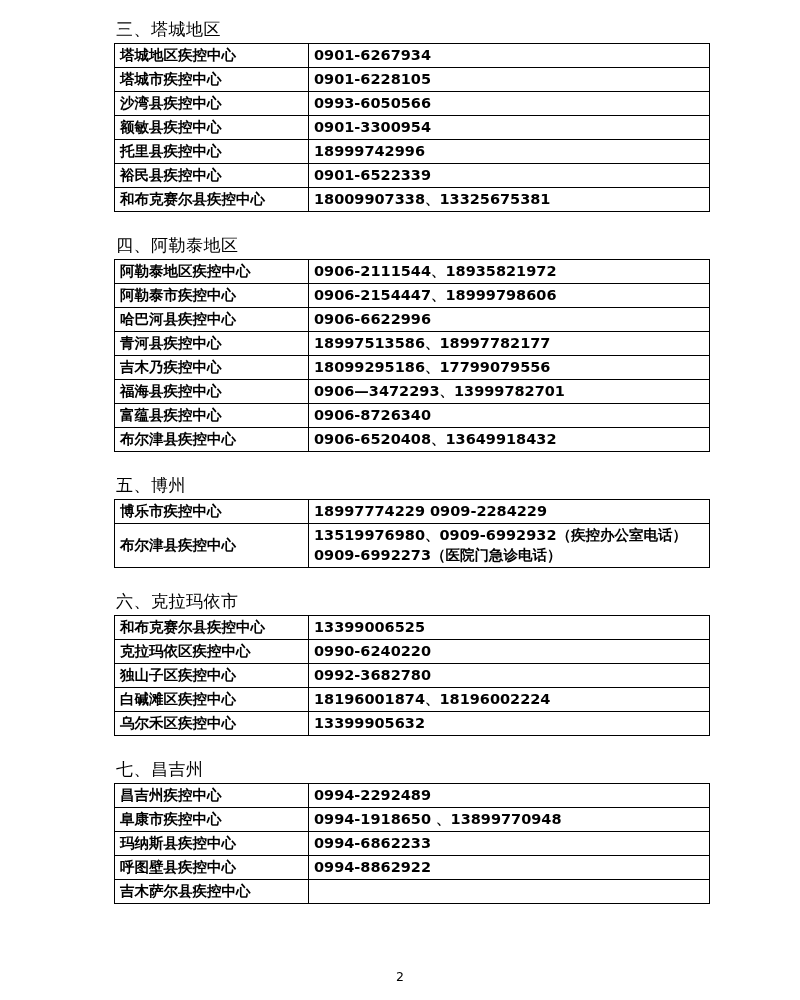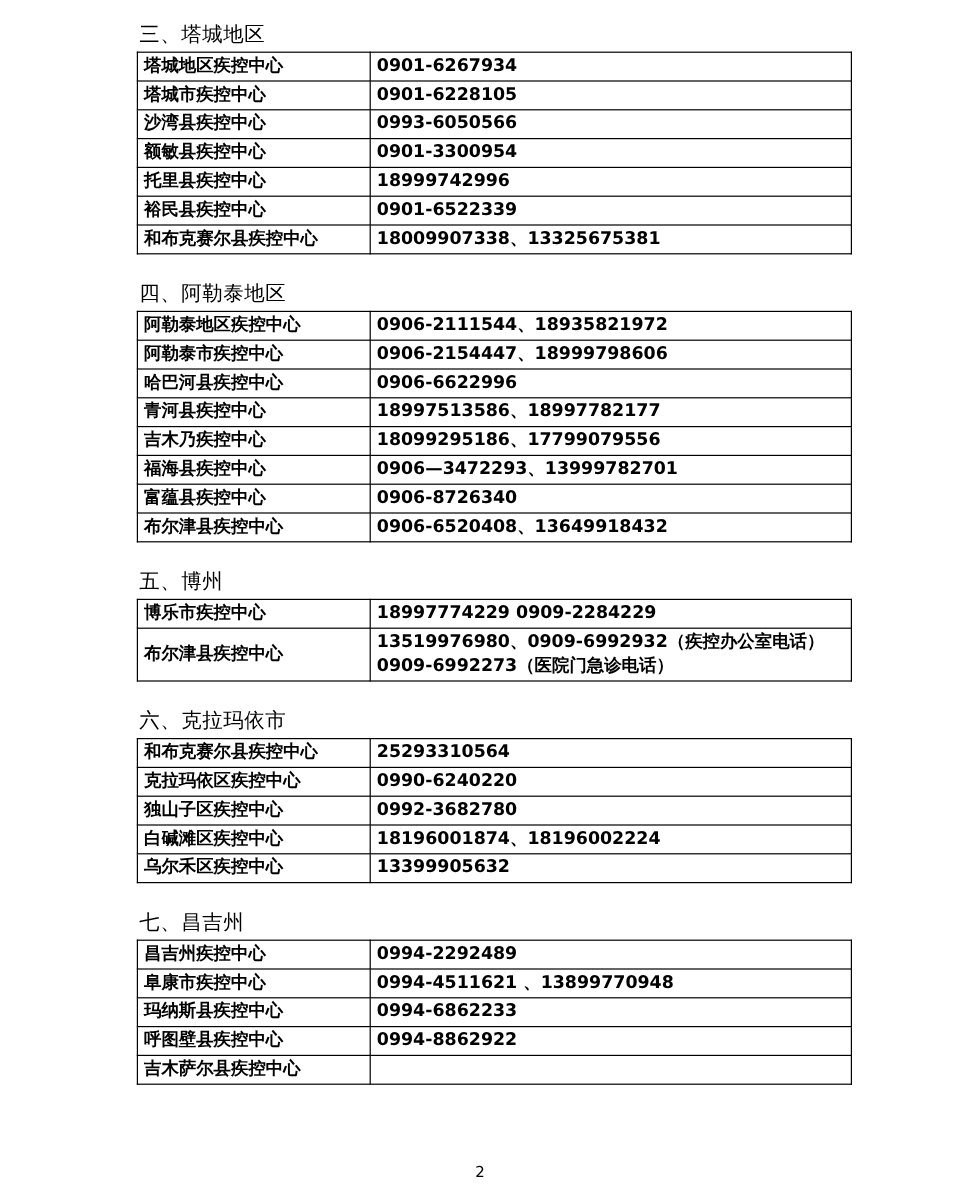--- a/index.html
+++ b/index.html
@@ -197,21 +197,21 @@
           </tbody>
         </table>
       </div>
       <div class="section">
         <div class="section-title">六、克拉玛依市</div>
         <table class="phone-table">
           <tbody>
             <tr>
               <td class="name">和布克赛尔县疾控中心</td>
               <td class="num">
-                <span class="line">25293310564</span>
+                <span class="line">13399006525</span>
               </td>
             </tr>
             <tr>
               <td class="name">克拉玛依区疾控中心</td>
               <td class="num">
                 <span class="line">0990-6240220</span>
               </td>
             </tr>
             <tr>
               <td class="name">独山子区疾控中心</td>
@@ -240,21 +240,21 @@
           <tbody>
             <tr>
               <td class="name">昌吉州疾控中心</td>
               <td class="num">
                 <span class="line">0994-2292489</span>
               </td>
             </tr>
             <tr>
               <td class="name">阜康市疾控中心</td>
               <td class="num">
-                <span class="line">0994-4511621 、13899770948</span>
+                <span class="line">0994-1918650 、13899770948</span>
               </td>
             </tr>
             <tr>
               <td class="name">玛纳斯县疾控中心</td>
               <td class="num">
                 <span class="line">0994-6862233</span>
               </td>
             </tr>
             <tr>
               <td class="name">呼图壁县疾控中心</td>

